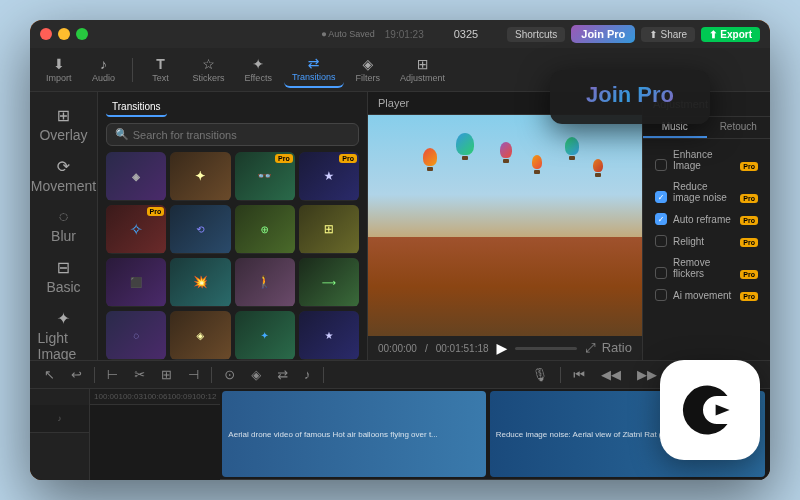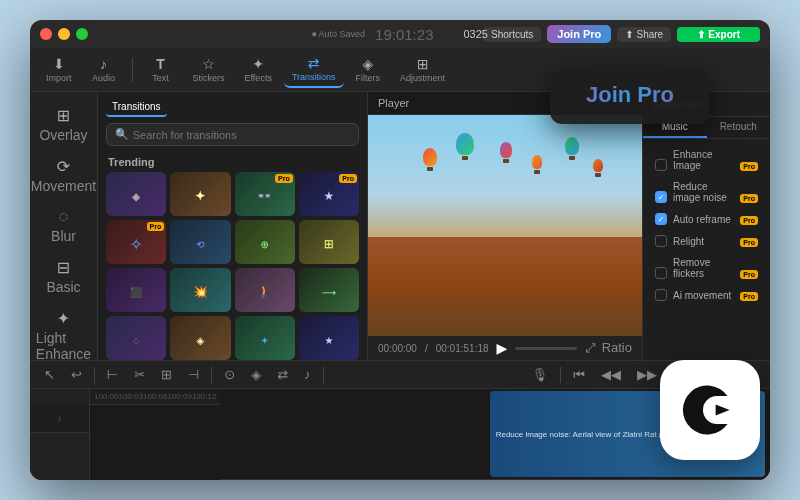--- a/index.html
+++ b/index.html
@@ -91,21 +91,21 @@
       border-radius: 4px;
       padding: 2px 8px;
       font-size: 10px;
       cursor: pointer;
     }
     .btn-export {
       background: #00c853;
       color: white;
       border: none;
       border-radius: 4px;
-      padding: 2px 20px;
+      padding: 2px 8px;
       font-size: 10px;
       font-weight: 600;
       cursor: pointer;
     }
     
     .toolbar {
       background: #252525;
       height: 44px;
       display: flex;
       align-items: center;
@@ -610,21 +610,21 @@
 <div class="app-window">
 
   <div class="title-bar">
     <div class="traffic-lights">
       <div class="traffic-light tl-close"></div>
       <div class="traffic-light tl-min"></div>
       <div class="traffic-light tl-max"></div>
     </div>
     <div class="title-bar-center">
       <span class="title-text" style="font-size:9px; color:#777">⏺ Auto Saved</span>
-      <span class="title-text" style="font-size:15px; color:#666">19:01:23</span>
+      <span class="title-text" style="font-size:10px; color:#666">19:01:23</span>
       <span class="title-text" style="font-size:11px; color:#ccc; margin-left:20px;">0325</span>
     </div>
     <div class="title-bar-right">
       <button class="btn-shortcuts">Shortcuts</button>
       <button class="btn-join-pro">Join Pro</button>
       <button class="btn-share">
         <span>⬆</span>
         <span>Share</span>
       </button>
       <button class="btn-export">
@@ -684,38 +684,37 @@
       <div class="left-nav-item">
         <span class="sym">◌</span>
         <span class="lbl">Blur</span>
       </div>
       <div class="left-nav-item">
         <span class="sym">⊟</span>
         <span class="lbl">Basic</span>
       </div>
       <div class="left-nav-item">
         <span class="sym">✦</span>
-        <span class="lbl">Light Enhance</span>
+        <span class="lbl">Light Image</span>
       </div>
       <div class="left-nav-item">
         <span class="sym">≋</span>
         <span class="lbl">Glitch</span>
       </div>
 
     </div>
 
     <div class="media-panel">
       <div class="transitions-tabs">
         <div class="trans-tab active">Transitions</div>
       </div>
       <div class="search-bar">
         <span class="search-icon">🔍</span>
         <input type="text" placeholder="Search for transitions" style="">
       </div>
-      <div class="section-label">Trending</div>
       <div class="transitions-grid">
 
         <div class="trans-item">
           <div class="trans-thumb t1">
             <span style="font-size:10px;color:#aaa;font-weight:bold">◈</span>
           </div>
 
         </div>
         <div class="trans-item">
           <div class="trans-thumb t2">
@@ -942,20 +941,23 @@
       </div>
       <div class="timeline-tracks">
         <div class="timeline-ruler">
           <span class="ruler-mark">100:00</span>
           <span class="ruler-mark">100:03</span>
           <span class="ruler-mark">100:06</span>
           <span class="ruler-mark">100:09</span>
           <span class="ruler-mark">100:12</span>
         </div>
         <div class="video-track">
+          <div class="video-clip video-clip-1">
+            <span class="clip-text">Aerial drone video of famous Hot air balloons flying over t...</span>
+          </div>
           <div class="video-clip video-clip-2">
             <span class="clip-text">Reduce image noise: Aerial view of Zlatni Rat (Golden Horn) beach on Brač Island, Croatia  00:00:19:09</span>
           </div>
         </div>
         <div class="audio-track">
           <div class="audio-clip">
             <div class="audio-waveform" id="waveform">
                 <div class="wave-bar" style="height: 4px;"></div>
                 <div class="wave-bar" style="height: 8px;"></div>
                 <div class="wave-bar" style="height: 12px;"></div>

